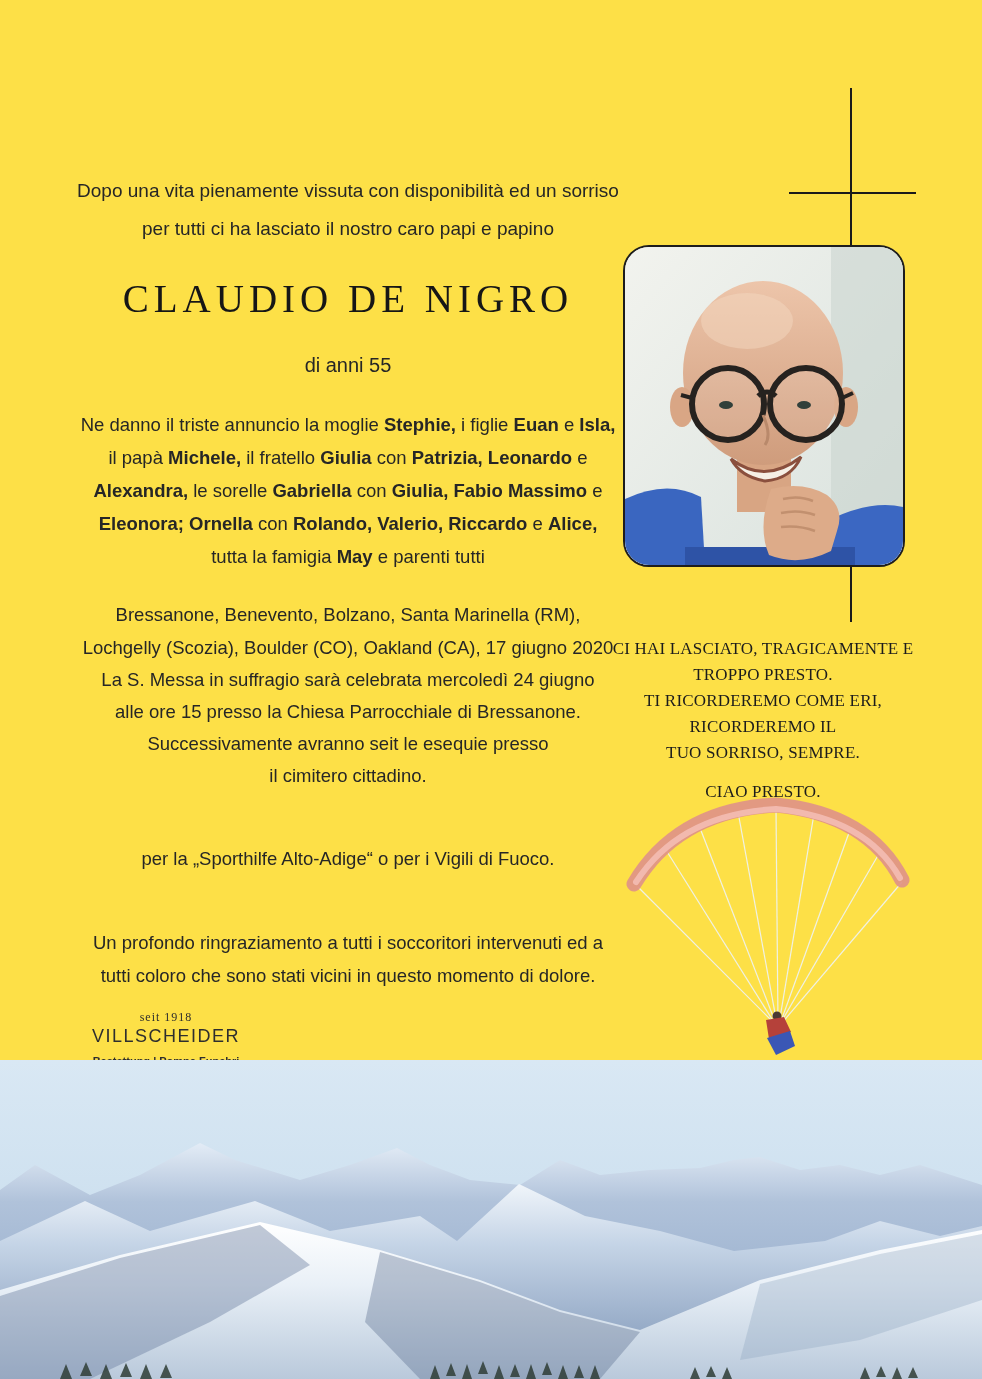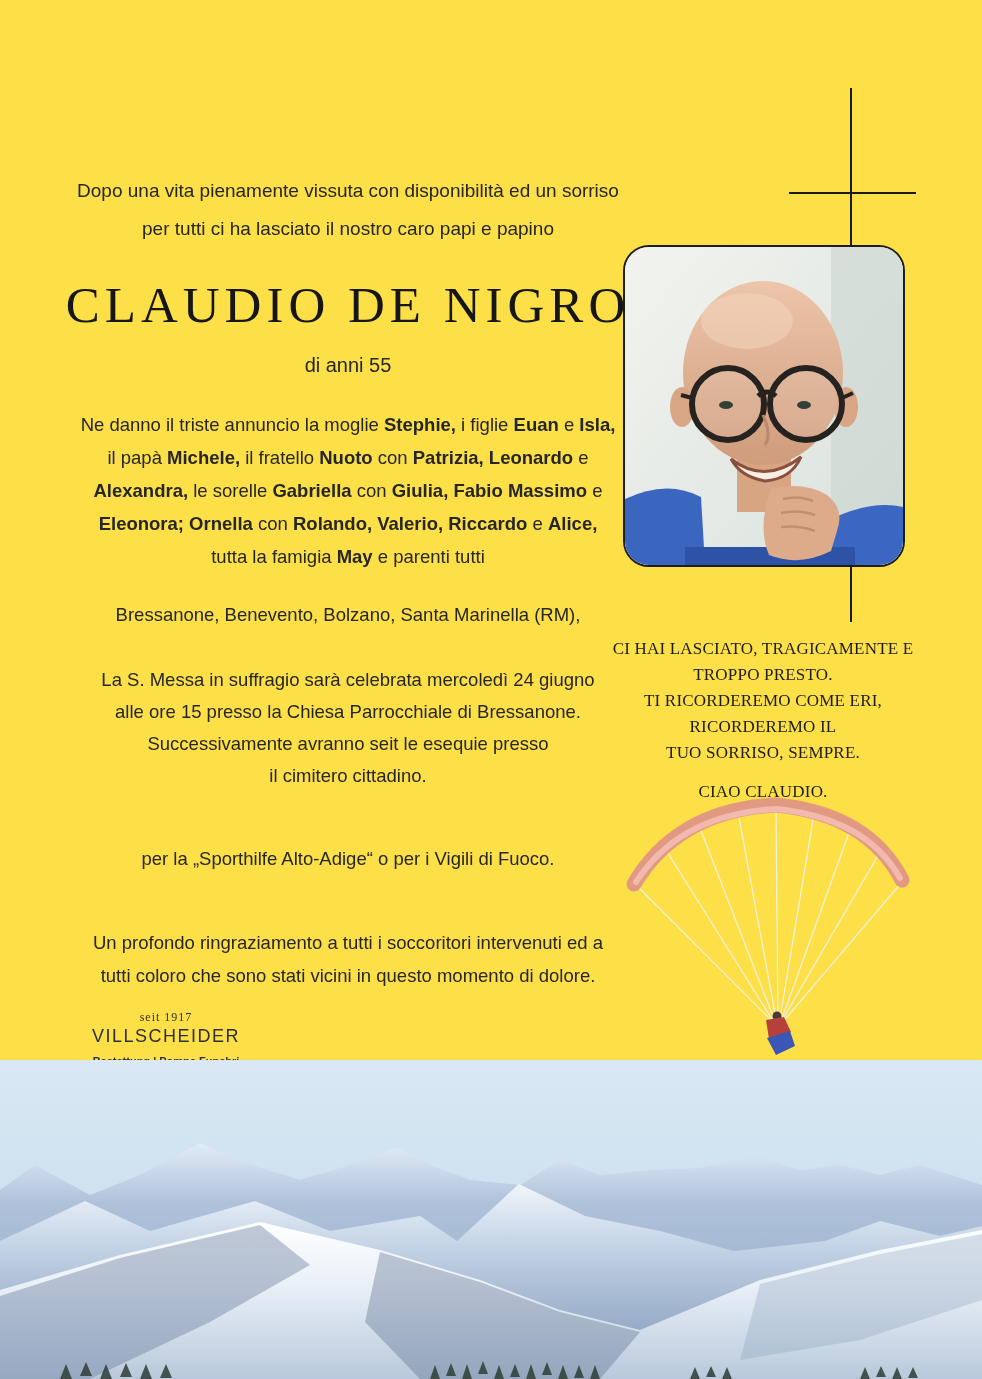--- a/index.html
+++ b/index.html
@@ -5,21 +5,21 @@
   html,body{margin:0;padding:0;}
   .page{position:relative;width:982px;height:1379px;overflow:hidden;
         background:#fde047;font-family:"Liberation Sans",sans-serif;color:#262626;}
 
   .abs{position:absolute;}
   .center-col{position:absolute;left:42px;width:612px;text-align:center;}
   .body-text{font-size:18.5px;line-height:33px;font-weight:400;color:#262626;}
   .b{font-weight:700;}
 
   #intro{top:172px;font-size:19px;line-height:38px;}
-  #name-block{top:276px;font-family:"Liberation Serif",serif;font-size:51px;
+  #name-block{top:276px;font-family:"Liberation Serif",serif;font-size:39px;
               letter-spacing:5px;color:#161616;white-space:nowrap;}
   #age-block{top:354px;font-size:20px;}
   #announce{top:408px;}
   #places{top:598px;}
   #funeral{top:664px;line-height:32px;}
   #donations{top:842px;}
   #thanks{top:926px;}
 
   
   #fh-logo{left:86px;top:1010px;width:160px;text-align:center;color:#2e2e2e;}
@@ -53,48 +53,49 @@
   <div id="intro" class="center-col">
     <div>Dopo una vita pienamente vissuta con disponibilità ed un sorriso</div>
     <div>per tutti ci ha lasciato il nostro caro papi e papino</div>
   </div>
 
   <div id="name-block" class="center-col">CLAUDIO DE NIGRO</div>
   <div id="age-block" class="center-col">di anni 55</div>
 
   <div id="announce" class="center-col body-text">
     <div><span>Ne danno il triste annuncio la moglie </span><span class="b">Stephie,</span><span> i figlie </span><span class="b">Euan</span><span> e </span><span class="b">Isla,</span></div>
-    <div><span>il papà </span><span class="b">Michele,</span><span> il fratello </span><span class="b">Nuoto</span><span> con </span><span class="b">Patrizia, Leonardo</span><span> e</span></div>
+    <div><span>il papà </span><span class="b">Michele,</span><span> il fratello </span><span class="b">Giulia</span><span> con </span><span class="b">Patrizia, Leonardo</span><span> e</span></div>
     <div><span class="b">Alexandra,</span><span> le sorelle </span><span class="b">Gabriella</span><span> con </span><span class="b">Giulia, Fabio Massimo</span><span> e</span></div>
     <div><span class="b">Eleonora; Ornella</span><span> con </span><span class="b">Rolando, Valerio, Riccardo</span><span> e </span><span class="b">Alice,</span></div>
     <div><span>tutta la famigia </span><span class="b">May</span><span> e parenti tutti</span></div>
   </div>
 
   <div id="places" class="center-col body-text">
     <div>Bressanone, Benevento, Bolzano, Santa Marinella (RM),</div>
+    <div>Lochgelly (Scozia), Boulder (CO), Oakland (CA), 17 giugno 2020</div>
   </div>
 
   <div id="funeral" class="center-col body-text">
     <div>La S. Messa in suffragio sarà celebrata mercoledì 24 giugno</div>
     <div>alle ore 15 presso la Chiesa Parrocchiale di Bressanone.</div>
     <div>Successivamente avranno seit le esequie presso</div>
     <div>il cimitero cittadino.</div>
   </div>
 
   <div id="donations" class="center-col body-text">
     <div>per la „Sporthilfe Alto-Adige“ o per i Vigili di Fuoco.</div>
   </div>
 
   <div id="thanks" class="center-col body-text">
     <div>Un profondo ringraziamento a tutti i soccoritori intervenuti ed a</div>
     <div>tutti coloro che sono stati vicini in questo momento di dolore.</div>
   </div>
 
   <div id="fh-logo" class="abs">
-    <div class="fh-since">seit 1917</div>
+    <div class="fh-since">seit 1918</div>
     <div class="fh-name">VILLSCHEIDER</div>
     <div class="fh-sub">Bestattung | Pompe Funebri</div>
     <div class="fh-phone">T. 0472 - 833 175</div>
   </div>
 
   <div class="abs cross-v"></div>
   <div class="abs cross-h"></div>
 
   <div id="photo" class="abs">
     <svg width="278" height="318" viewBox="0 0 278 318">
@@ -139,21 +140,21 @@
       <path d="M158,252 q16,-4 30,2 M156,266 q18,-4 34,2 M156,280 q18,-2 34,4" fill="none" stroke="#c2906f" stroke-width="2.5"></path>
     </svg>
   </div>
 
   <div id="memorial" class="abs">
     <div>CI HAI LASCIATO, TRAGICAMENTE E</div>
     <div>TROPPO PRESTO.</div>
     <div>TI RICORDEREMO COME ERI,</div>
     <div>RICORDEREMO IL</div>
     <div>TUO SORRISO, SEMPRE.</div>
-    <div class="farewell">CIAO CLAUDIO.</div>
+    <div class="farewell">CIAO PRESTO.</div>
   </div>
 
   <div id="paraglider" class="abs">
     <svg width="300" height="280" viewBox="0 0 300 280">
 
       <g stroke="#eef3f6" stroke-width="1.2" opacity="0.9">
         <path d="M20,95 L157,232"></path>
           <path d="M48,58 L157,232"></path>
           <path d="M82,36 L158,232"></path>
         <path d="M120,20 L159,232"></path>

